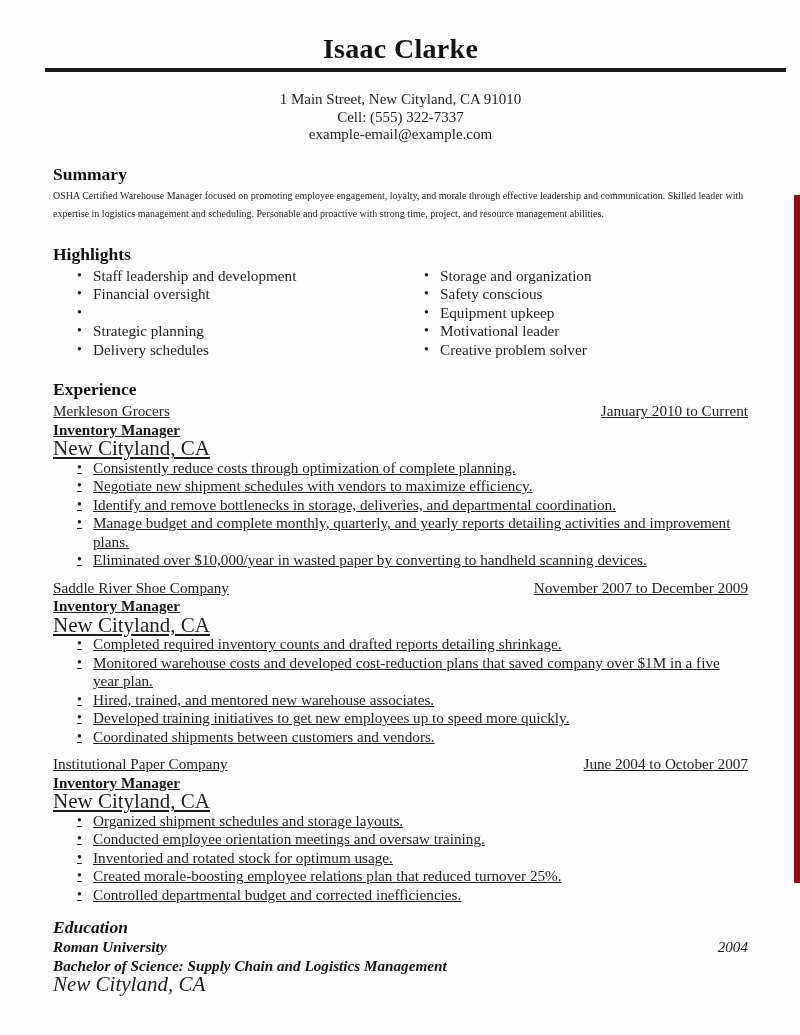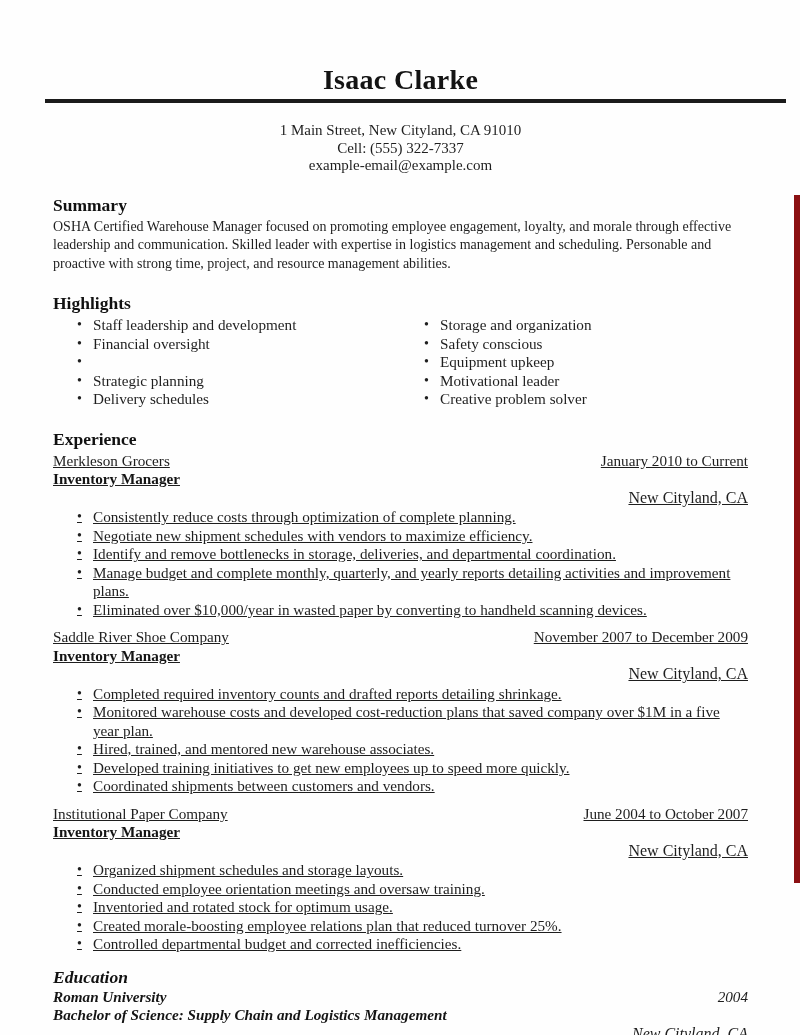--- a/index.html
+++ b/index.html
@@ -11,21 +11,21 @@
     position: relative;
     overflow: hidden;
   }
   .page {
     position: absolute; inset: 0;
     background: #fefefe;
     padding: 0 52px 0 53px;
   }
   
   .name {
-    margin-top: 64px;
+    margin-top: 33px;
     text-align: center;
     font-size: 28px;
     font-weight: bold;
     letter-spacing: 0.3px;
     line-height: 1.15;
     color: #141414;
   }
   .rule {
     margin-top: 3px;
     margin-left: -8px;
@@ -43,21 +43,21 @@
   
   h2 {
     font-size: 17.5px;
     font-weight: bold;
     color: #111;
     line-height: 22px;
   }
   .sec { margin-top: 19px; }
   .summary-text {
     margin-top: 2px;
-    font-size: 14px;
+    font-size: 10px;
     line-height: 18.6px;
   }
   
   ul { list-style: none; }
   li.b {
     display: flex;
     font-size: 15.2px;
     line-height: 18.5px;
   }
   li.b .dot {
@@ -79,21 +79,21 @@
     justify-content: space-between;
     font-size: 15.2px;
     line-height: 18.5px;
   }
   .jobtitle {
     font-weight: bold;
     font-size: 15.2px;
     line-height: 18.5px;
     color: #141414;
   }
-  .loc { font-size: 16px; line-height: 18.5px; text-align: right; }
+  .loc { font-size: 21px; line-height: 18.5px; }
   .job ul { margin-top: 1px; }
   
   .edu { margin-top: 12px; font-style: italic; }
   .edu .school { font-weight: bold; color: #141414; }
   .edu .year { font-weight: normal; }
   .degree {
     font-weight: bold;
     font-size: 15.2px;
     line-height: 18.5px;
     color: #141414;

